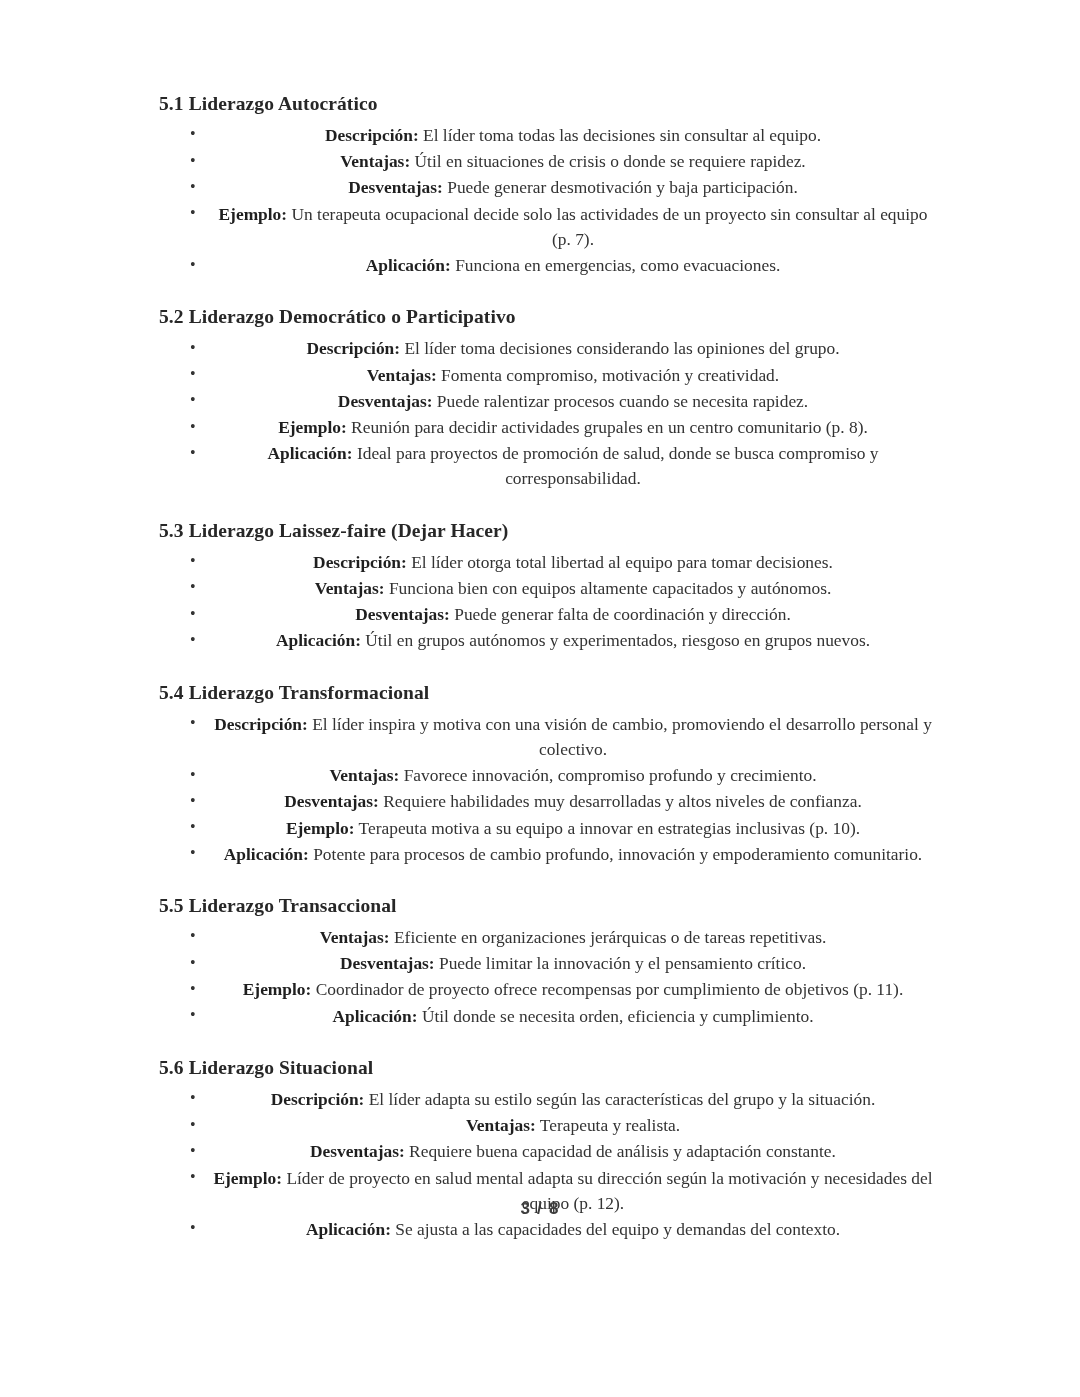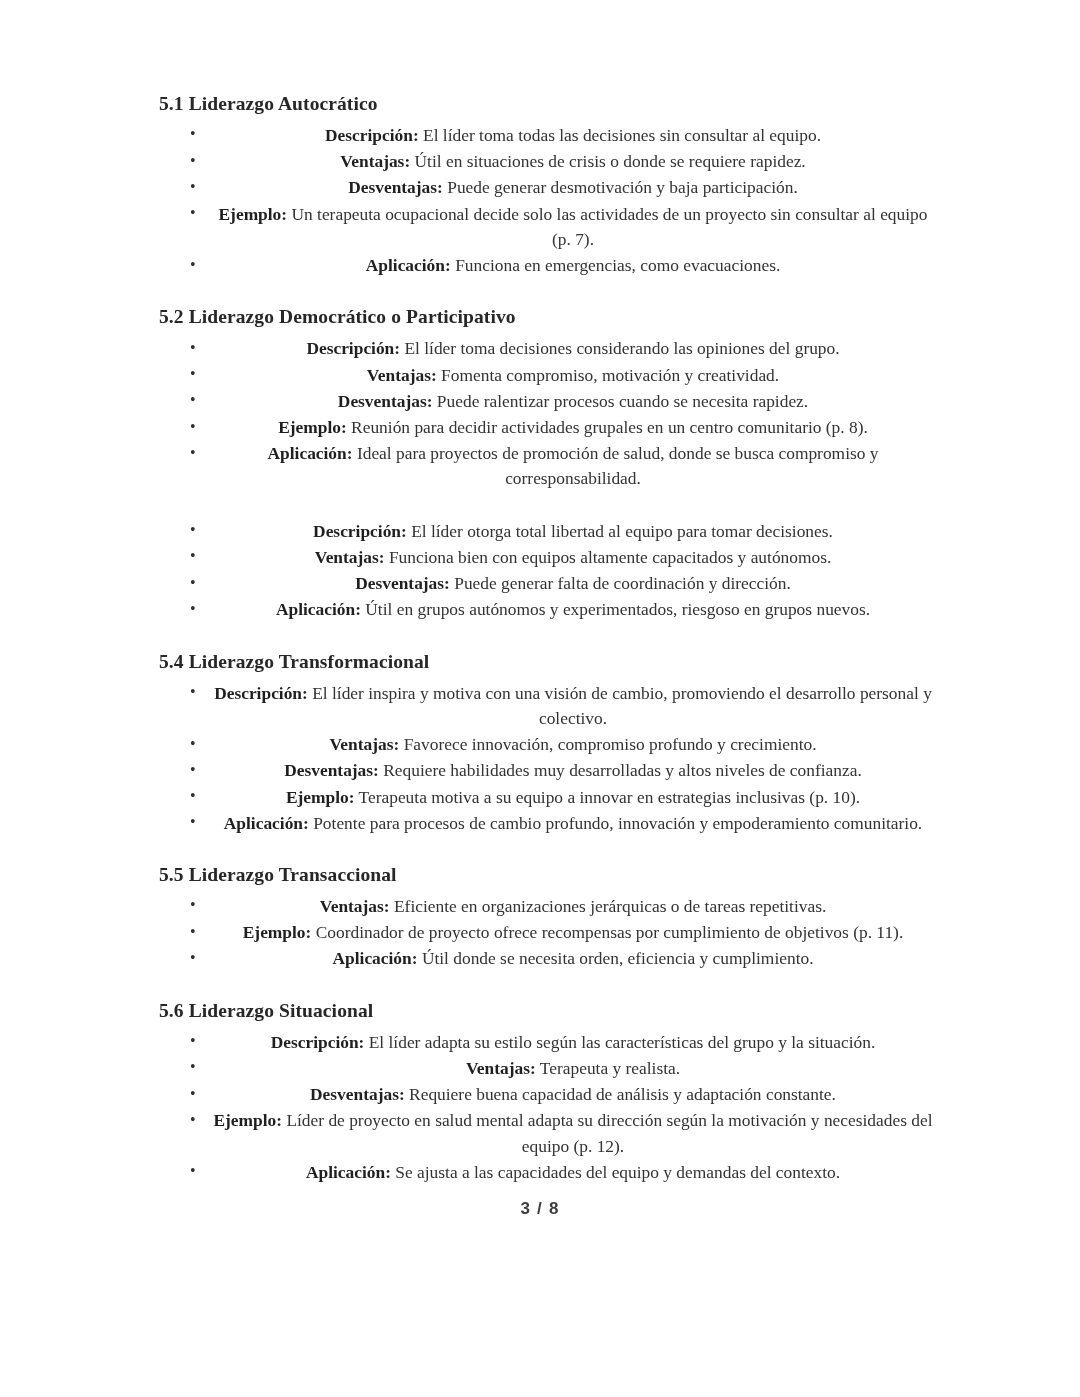--- a/index.html
+++ b/index.html
@@ -105,20 +105,21 @@
         <h2 class="section-heading">5.2 Liderazgo Democrático o Participativo</h2>
         <ul class="bullets">
           <li><span class="lbl">Descripción:</span> <span class="txt">El líder toma decisiones considerando las opiniones del grupo.</span></li>
           <li><span class="lbl">Ventajas:</span> <span class="txt">Fomenta compromiso, motivación y creatividad.</span></li>
           <li><span class="lbl">Desventajas:</span> <span class="txt">Puede ralentizar procesos cuando se necesita rapidez.</span></li>
           <li><span class="lbl">Ejemplo:</span> <span class="txt">Reunión para decidir actividades grupales en un centro comunitario (p. 8).</span></li>
           <li><span class="lbl">Aplicación:</span> <span class="txt">Ideal para proyectos de promoción de salud, donde se busca compromiso y corresponsabilidad.</span></li>
         </ul>
       </div>
       <div class="section">
+        <h2 class="section-heading">5.3 Liderazgo Laissez-faire (Dejar Hacer)</h2>
         <ul class="bullets">
           <li><span class="lbl">Descripción:</span> <span class="txt">El líder otorga total libertad al equipo para tomar decisiones.</span></li>
           <li><span class="lbl">Ventajas:</span> <span class="txt">Funciona bien con equipos altamente capacitados y autónomos.</span></li>
           <li><span class="lbl">Desventajas:</span> <span class="txt">Puede generar falta de coordinación y dirección.</span></li>
           <li><span class="lbl">Aplicación:</span> <span class="txt">Útil en grupos autónomos y experimentados, riesgoso en grupos nuevos.</span></li>
         </ul>
       </div>
       <div class="section">
         <h2 class="section-heading">5.4 Liderazgo Transformacional</h2>
         <ul class="bullets">
@@ -126,20 +127,21 @@
           <li><span class="lbl">Ventajas:</span> <span class="txt">Favorece innovación, compromiso profundo y crecimiento.</span></li>
           <li><span class="lbl">Desventajas:</span> <span class="txt">Requiere habilidades muy desarrolladas y altos niveles de confianza.</span></li>
           <li><span class="lbl">Ejemplo:</span> <span class="txt">Terapeuta motiva a su equipo a innovar en estrategias inclusivas (p. 10).</span></li>
           <li><span class="lbl">Aplicación:</span> <span class="txt">Potente para procesos de cambio profundo, innovación y empoderamiento comunitario.</span></li>
         </ul>
       </div>
       <div class="section">
         <h2 class="section-heading">5.5 Liderazgo Transaccional</h2>
         <ul class="bullets">
           <li><span class="lbl">Ventajas:</span> <span class="txt">Eficiente en organizaciones jerárquicas o de tareas repetitivas.</span></li>
+          <li><span class="lbl">Desventajas:</span> <span class="txt">Puede limitar la innovación y el pensamiento crítico.</span></li>
           <li><span class="lbl">Ejemplo:</span> <span class="txt">Coordinador de proyecto ofrece recompensas por cumplimiento de objetivos (p. 11).</span></li>
           <li><span class="lbl">Aplicación:</span> <span class="txt">Útil donde se necesita orden, eficiencia y cumplimiento.</span></li>
         </ul>
       </div>
       <div class="section">
         <h2 class="section-heading">5.6 Liderazgo Situacional</h2>
         <ul class="bullets">
           <li><span class="lbl">Descripción:</span> <span class="txt">El líder adapta su estilo según las características del grupo y la situación.</span></li>
           <li><span class="lbl">Ventajas:</span> <span class="txt">Terapeuta y realista.</span></li>
           <li><span class="lbl">Desventajas:</span> <span class="txt">Requiere buena capacidad de análisis y adaptación constante.</span></li>

